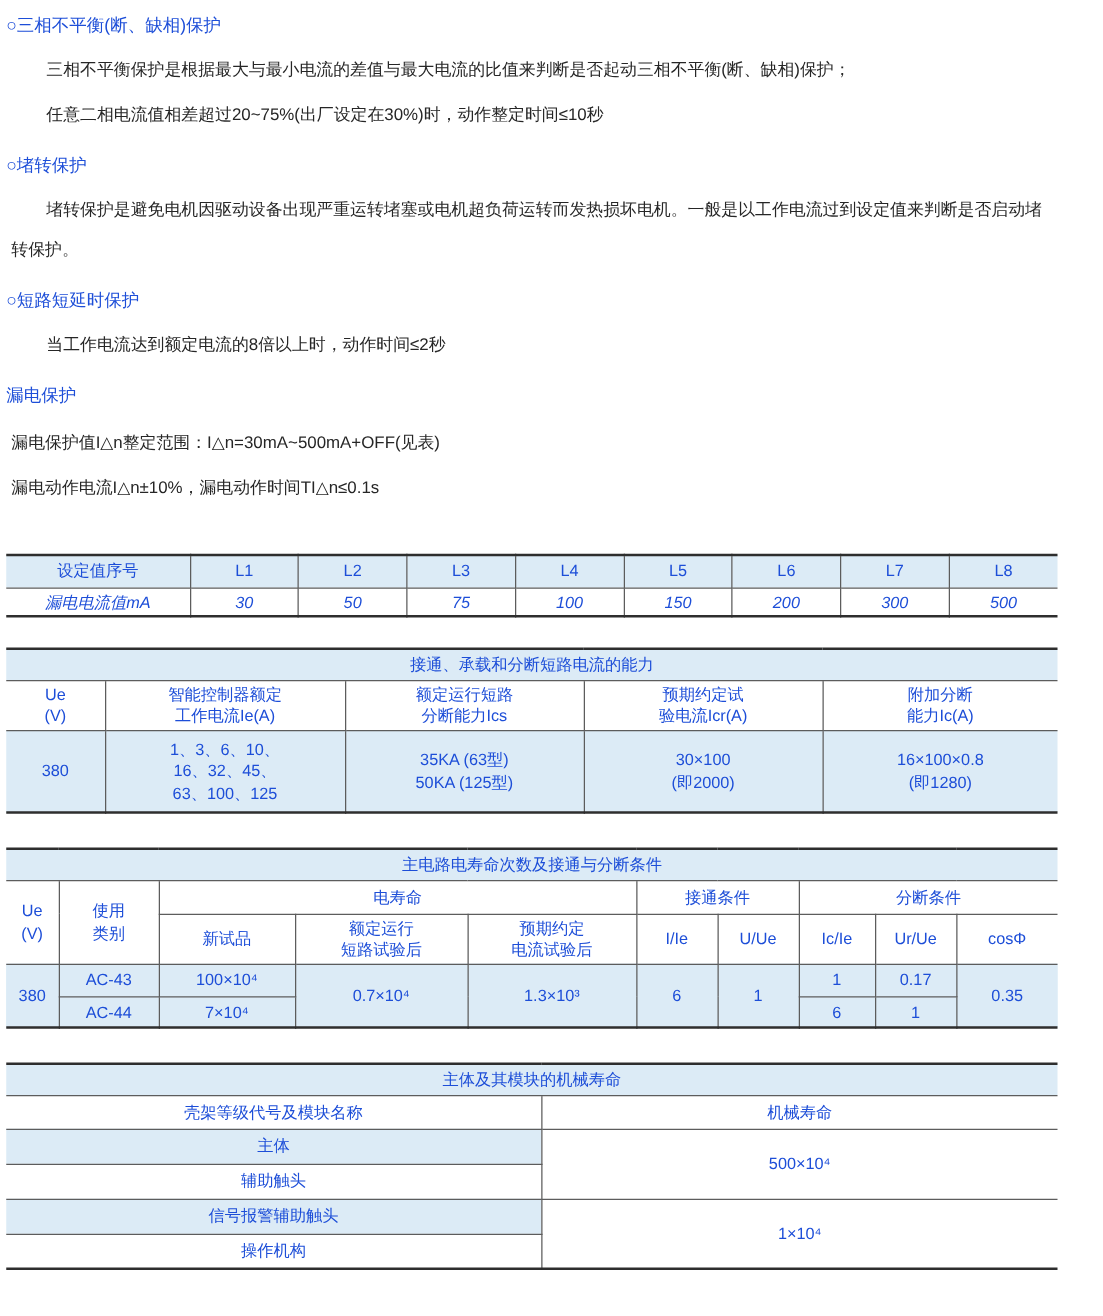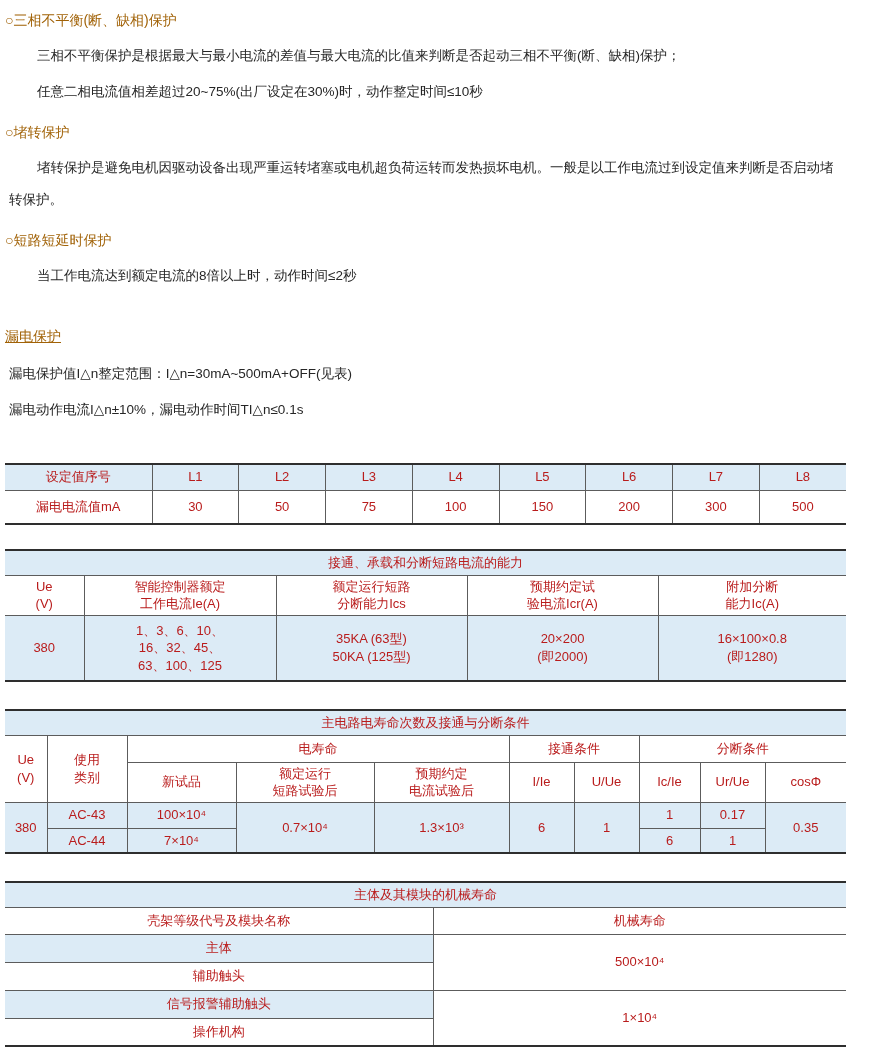--- a/index.html
+++ b/index.html
@@ -1,44 +1,44 @@
 <!DOCTYPE html>
 <html><head>
 <meta charset="utf-8">
 <style>
   * { box-sizing: border-box; }
   body { margin: 0; background: #ffffff; font-family: "Liberation Sans", sans-serif; }
   .page {
     position: relative; width: 882px; height: 1053px; overflow: hidden;
     background: #ffffff; padding: 4px 34px 0 5px; color: #262626;
   }
-  h2.sec { font-size: 14px; font-weight: 400; margin: 8px 0 0; line-height: 32px; color: #a16207; }
+  h2.sec { font-size: 14px; font-weight: 400; margin: 8px 0 0; line-height: 32px; color: #1d4ed8; }
   h2.first { margin-top: 0; }
-  h2.mt16 { margin-top: 28px; text-decoration: underline; }
+  h2.mt16 { margin-top: 8px; }
   p.line { font-size: 13.5px; margin: 4px; line-height: 32px; }
   p.ind { text-indent: 28px; }
   p.mt6 { margin-top: 6px; }
 
   table.t {
     border-collapse: collapse; table-layout: fixed; width: 841px;
-    font-size: 13px; color: #b91c1c;
+    font-size: 13px; color: #1d4ed8;
     border-top: 2px solid #2e2e2e; border-bottom: 2px solid #2e2e2e;
     border-left: hidden; border-right: hidden;
   }
   table.t td {
     border: 1px solid #5c5c5c; text-align: center; vertical-align: middle;
     padding: 2px 4px; white-space: pre-line; line-height: 1.35;
   }
   td.left { text-align: left; padding-left: 7px; }
   .blue { background: #dcebf6; }
   .t1 { margin-top: 37px; }
   .t2 { margin-top: 24px; }
   .t3 { margin-top: 27px; }
   .t4 { margin-top: 27px; }
-  tr.r23 { height: 34px; } tr.r25 { height: 25px; } tr.r26 { height: 26px; }
+  tr.r23 { height: 23px; font-style: italic; } tr.r25 { height: 25px; } tr.r26 { height: 26px; }
   tr.r27 { height: 27px; } tr.r28 { height: 28px; } tr.r31 { height: 31px; }
   tr.r38 { height: 38px; } tr.r66 { height: 66px; }
 </style>
 </head>
 <body>
 
 <div class="page">
 
   <h2 class="sec first">○三相不平衡(断、缺相)保护</h2>
   <p class="line ind">三相不平衡保护是根据最大与最小电流的差值与最大电流的比值来判断是否起动三相不平衡(断、缺相)保护；</p>
@@ -116,21 +116,21 @@
       <td>附加分断
 能力Ic(A)</td>
     </tr>
     <tr class="r66 blue">
       <td>380</td>
       <td>1、3、6、10、
 16、32、45、
 63、100、125</td>
       <td>35KA (63型)
 50KA (125型)</td>
-      <td>20×200
+      <td>30×100
 (即2000)</td>
       <td>16×100×0.8
 (即1280)</td>
     </tr>
   </tbody>
     </table>
 
   <table class="t t3">
     <colgroup>
       <col style="width:42px">

